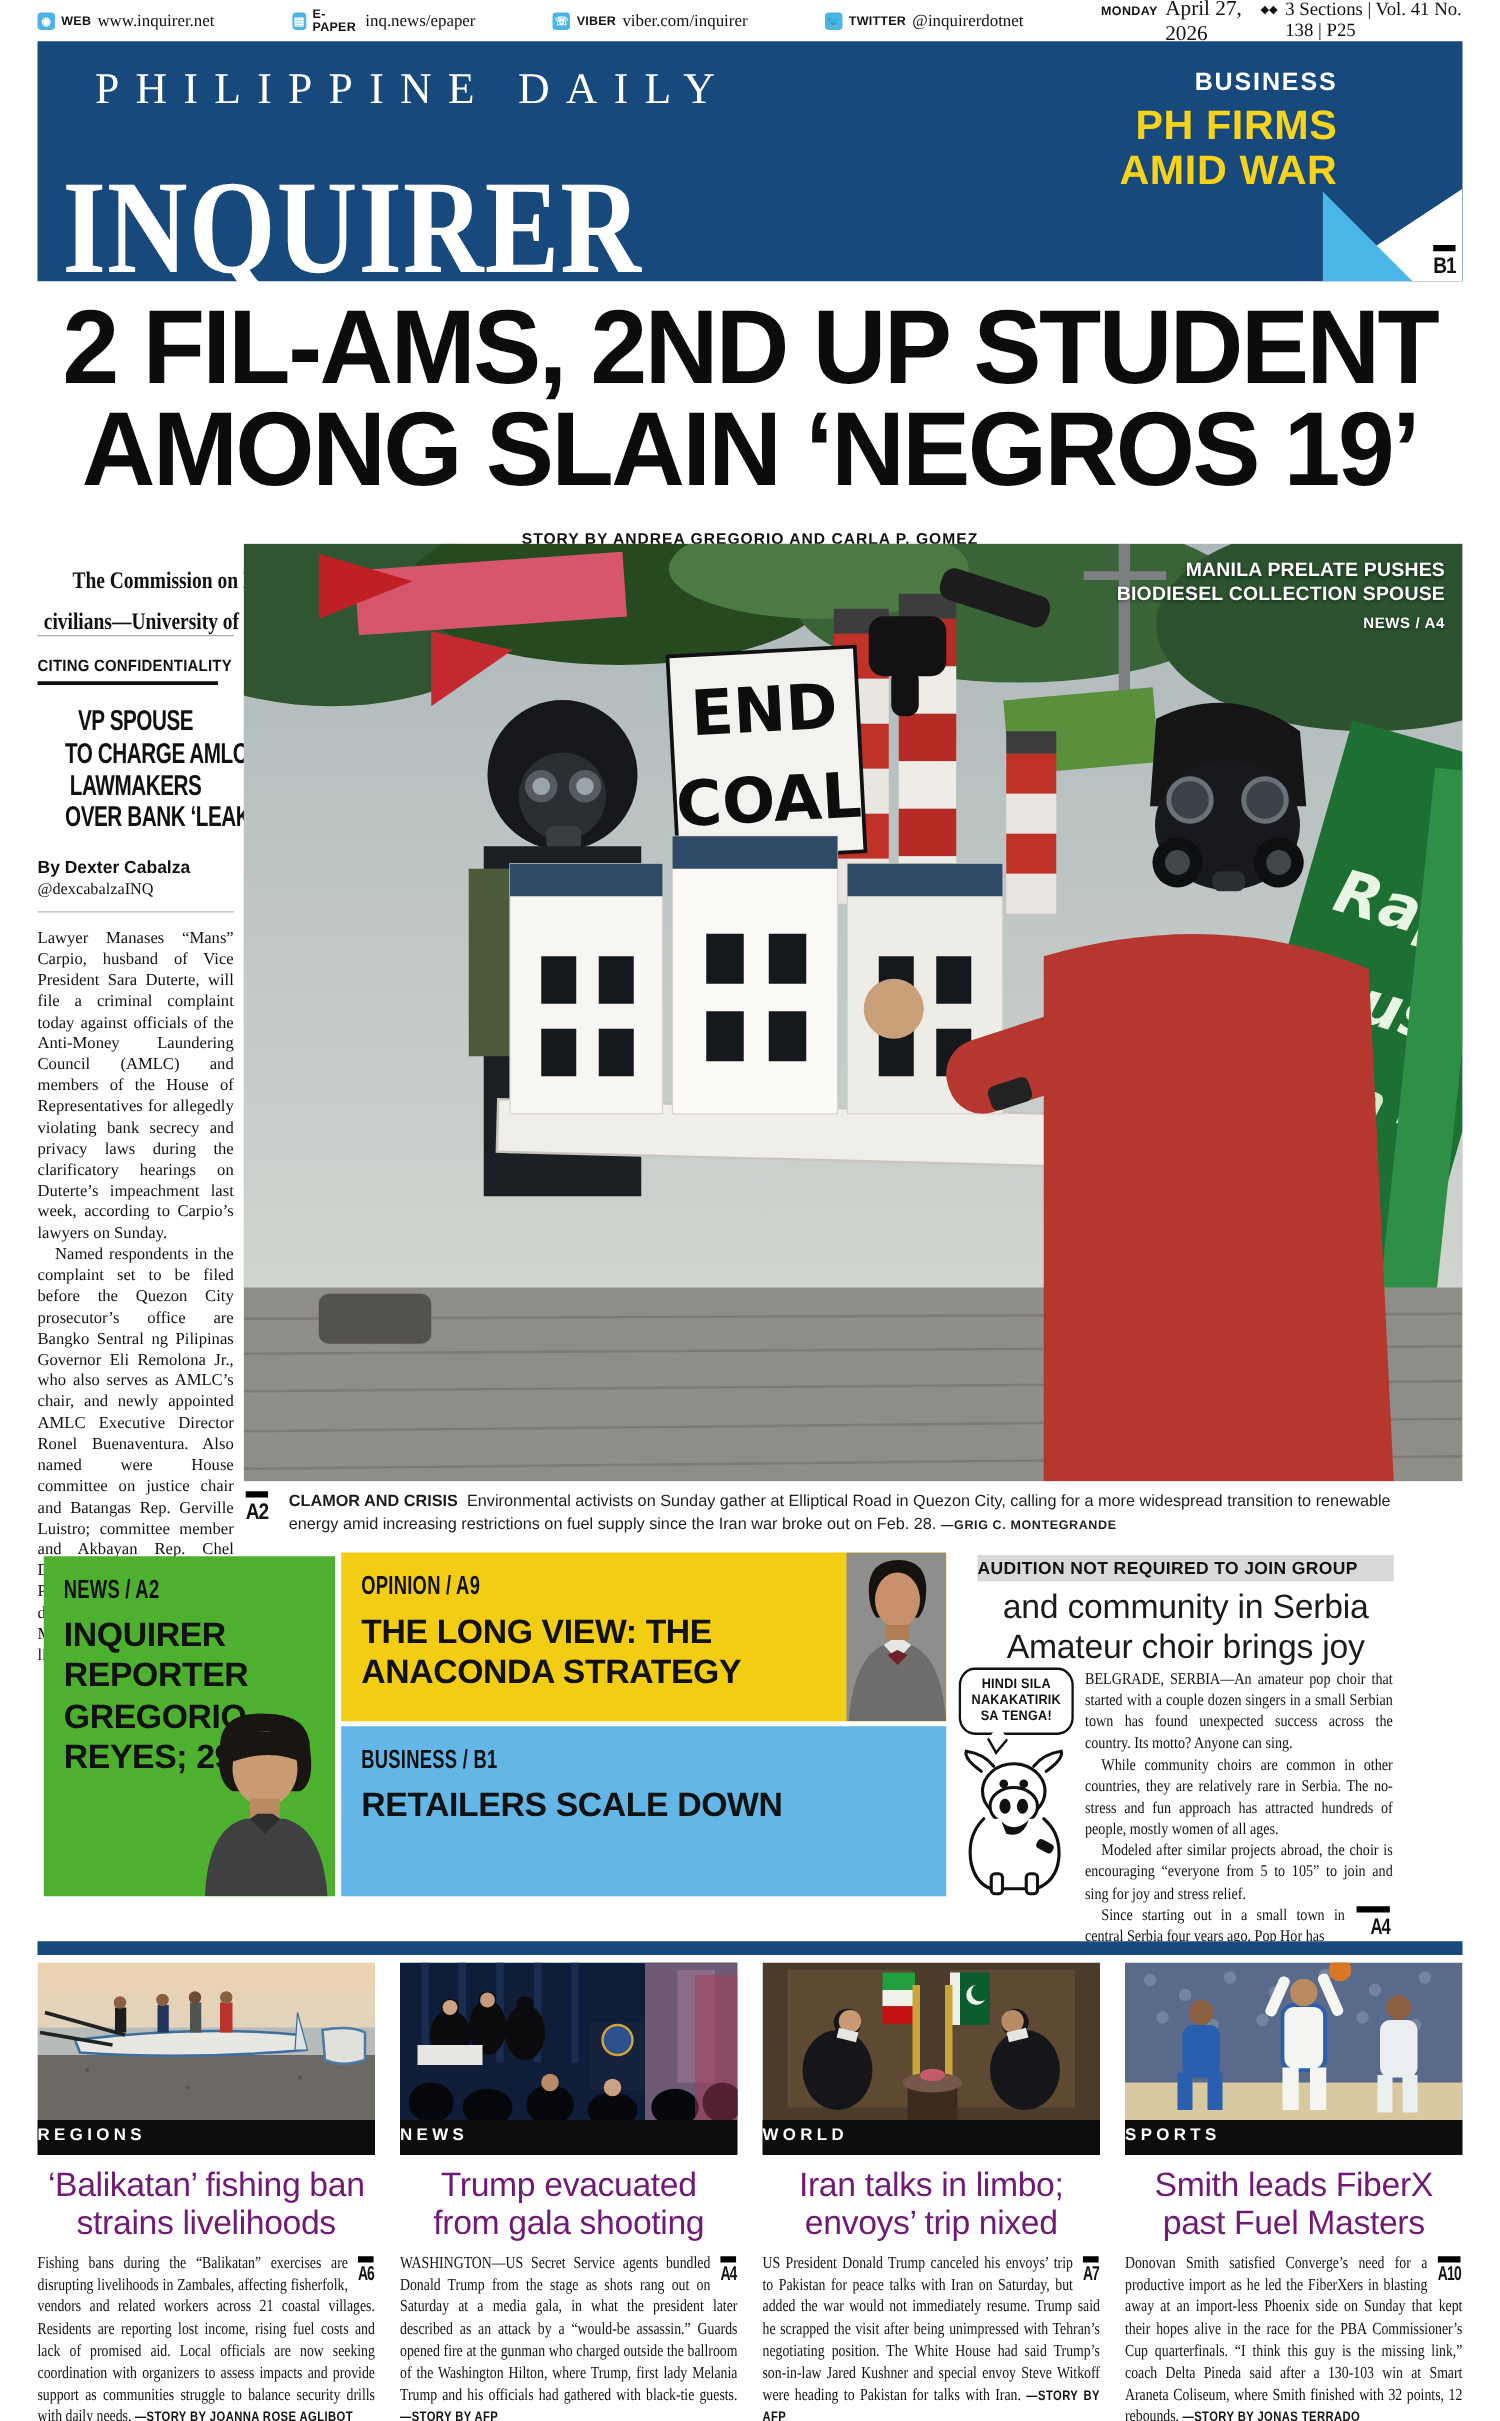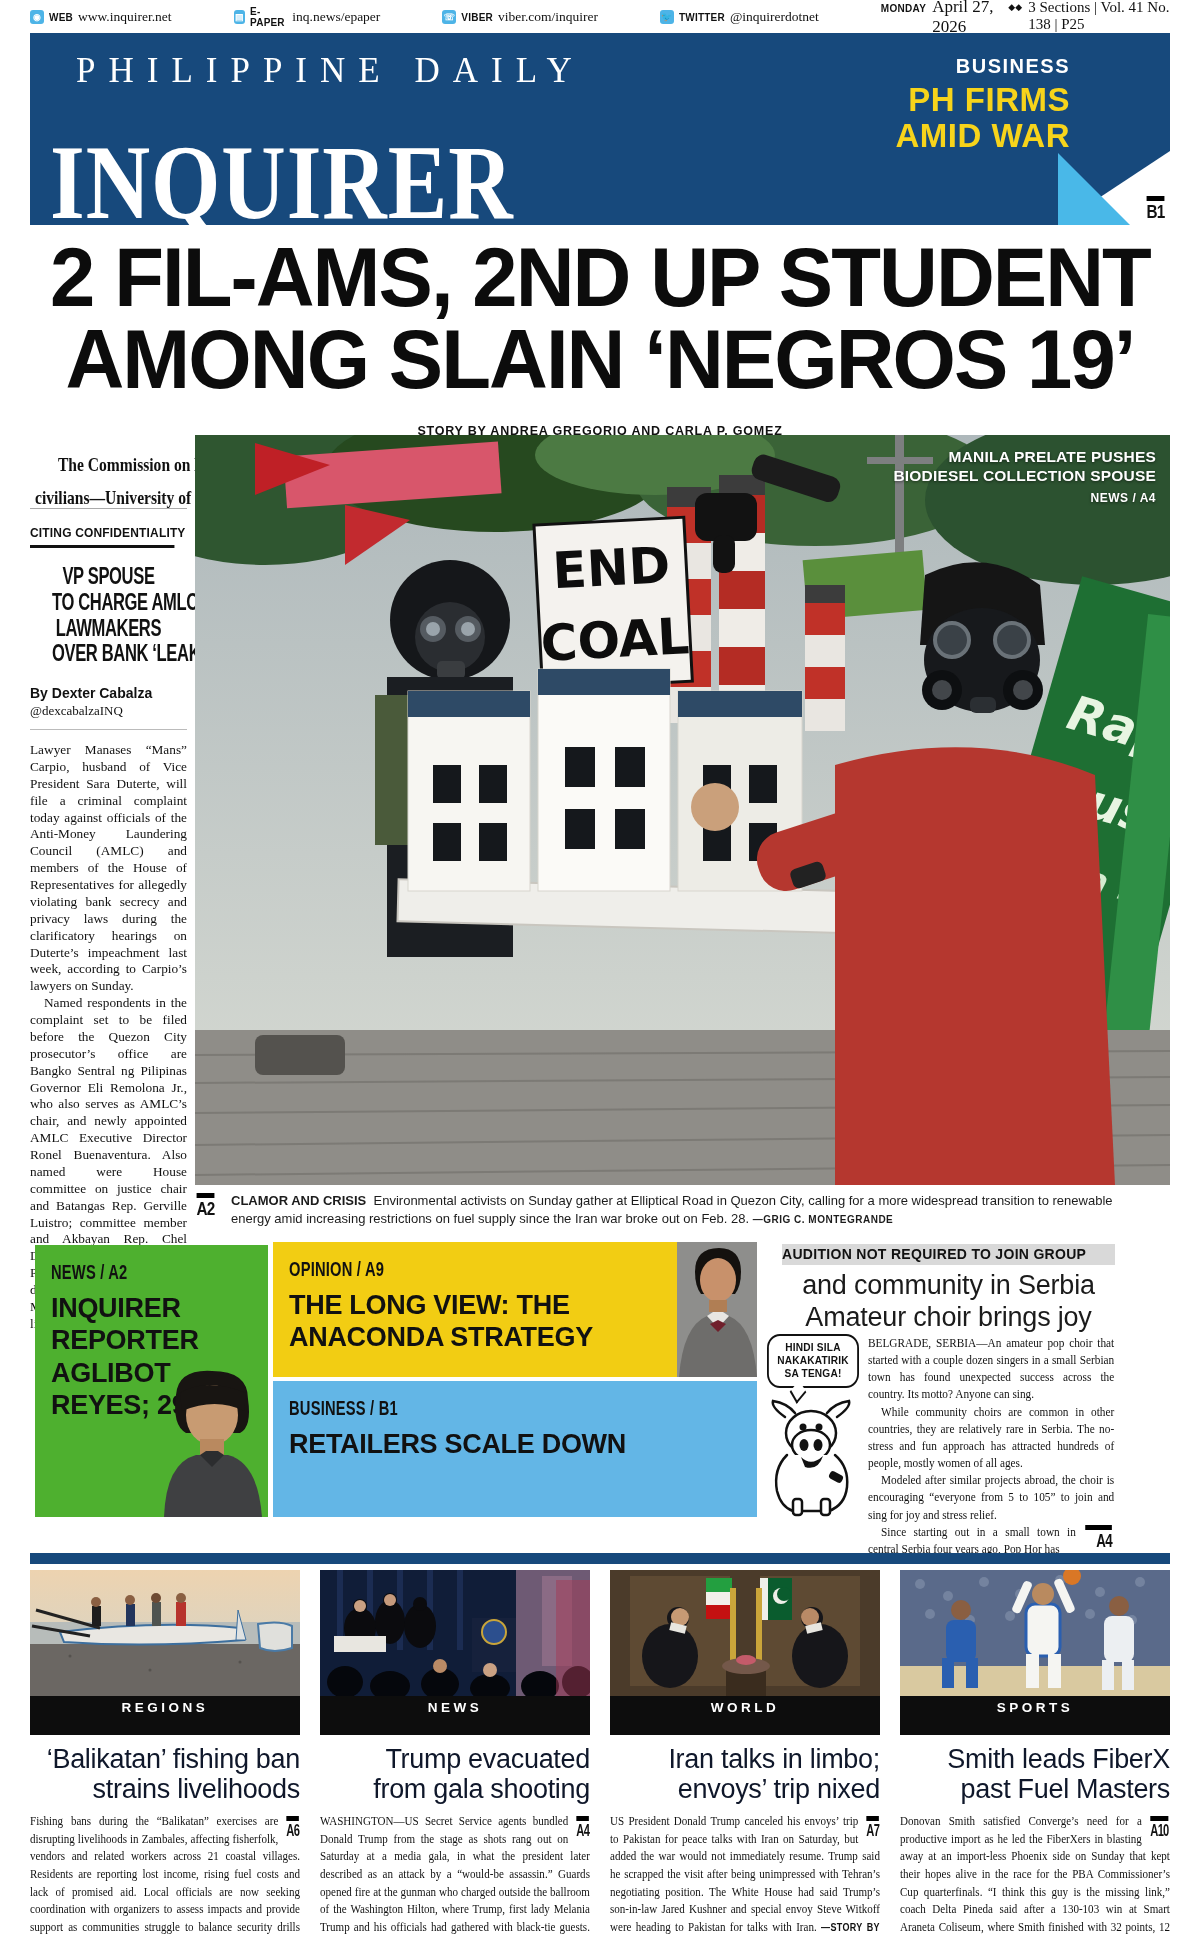--- a/index.html
+++ b/index.html
@@ -87,22 +87,22 @@
   .choir-body { width:283px; transform:scaleX(.87); transform-origin:0 0; font-family:"Liberation Serif", serif; font-size:13px; line-height:1.32; text-align:justify; }
   .choir-body p + p { text-indent:15px; }
   .choir-body .jump { float:right; margin:2px 0 0 8px; }
 
   
   .sep-bar { position:absolute; top:1553px; left:30px; width:1140px; height:11px; background:#17497c; }
 
   
   .bcol { position:absolute; top:1570px; width:270px; }
   .bcol .photo { width:270px; height:126px; display:block; }
-  .bcol-kicker { height:39px; background:#0d0d0d; color:#fff; text-align:center; font-weight:bold; font-size:13.5px; line-height:24px; letter-spacing:3.5px; }
-  .bcol-hl { text-align:right; margin:10px 0 8px; color:#0f172a; }
+  .bcol-kicker { height:28px; background:#0d0d0d; color:#fff; text-align:left; font-weight:bold; font-size:13.5px; line-height:24px; letter-spacing:3.5px; }
+  .bcol-hl { text-align:center; margin:10px 0 8px; color:#701a75; }
   .bcol-hl div { font-weight:400; font-size:27px; line-height:1.1; letter-spacing:-.3px; }
   .bcol-body-wrap { overflow:visible; }
   .bcol-body { width:330px; transform:scaleX(.818); transform-origin:0 0; font-family:"Liberation Serif", serif; font-size:13.5px; line-height:1.3; text-align:justify; }
   .bcol-body .credit { font-family:"Liberation Sans", sans-serif; font-weight:bold; font-size:11px; letter-spacing:.4px; }
   .bcol-body .jump { float:right; margin:4px 0 0 8px; }
   .c1 { left:30px; } .c2 { left:320px; } .c3 { left:610px; } .c4 { left:900px; }
 </style>
 </head>
 <body>
 
@@ -318,21 +318,21 @@
     </div>
   </div>
 
   <div class="band">
 
     <div class="pbox box-news">
       <div class="pbox-kicker">NEWS / A2</div>
       <div class="pbox-title">
         <div>INQUIRER</div>
         <div>REPORTER</div>
-        <div>AGLIBOT</div>
+        <div>GREGORIO</div>
         <div>REYES; 29</div>
       </div>
       <svg class="dempsey-photo" width="112" height="150" viewBox="0 0 112 150">
         <path d="M20 28 Q22 2 56 4 Q92 4 92 32 Q96 60 84 66 L30 66 Q16 58 20 28 Z" fill="#181512"></path>
         <ellipse cx="56" cy="48" rx="26" ry="30" fill="#c89b72"></ellipse>
         <path d="M24 26 Q50 10 90 26 L88 44 Q60 30 26 44 Z" fill="#181512"></path>
         <rect x="44" y="72" width="24" height="16" fill="#b9895f"></rect>
         <path d="M8 150 Q10 96 40 88 L72 88 Q102 96 106 150 Z" fill="#3f4042"></path>
         <path d="M44 88 L56 100 L68 88 L62 84 L50 84 Z" fill="#2c2d2f"></path>
       </svg>

